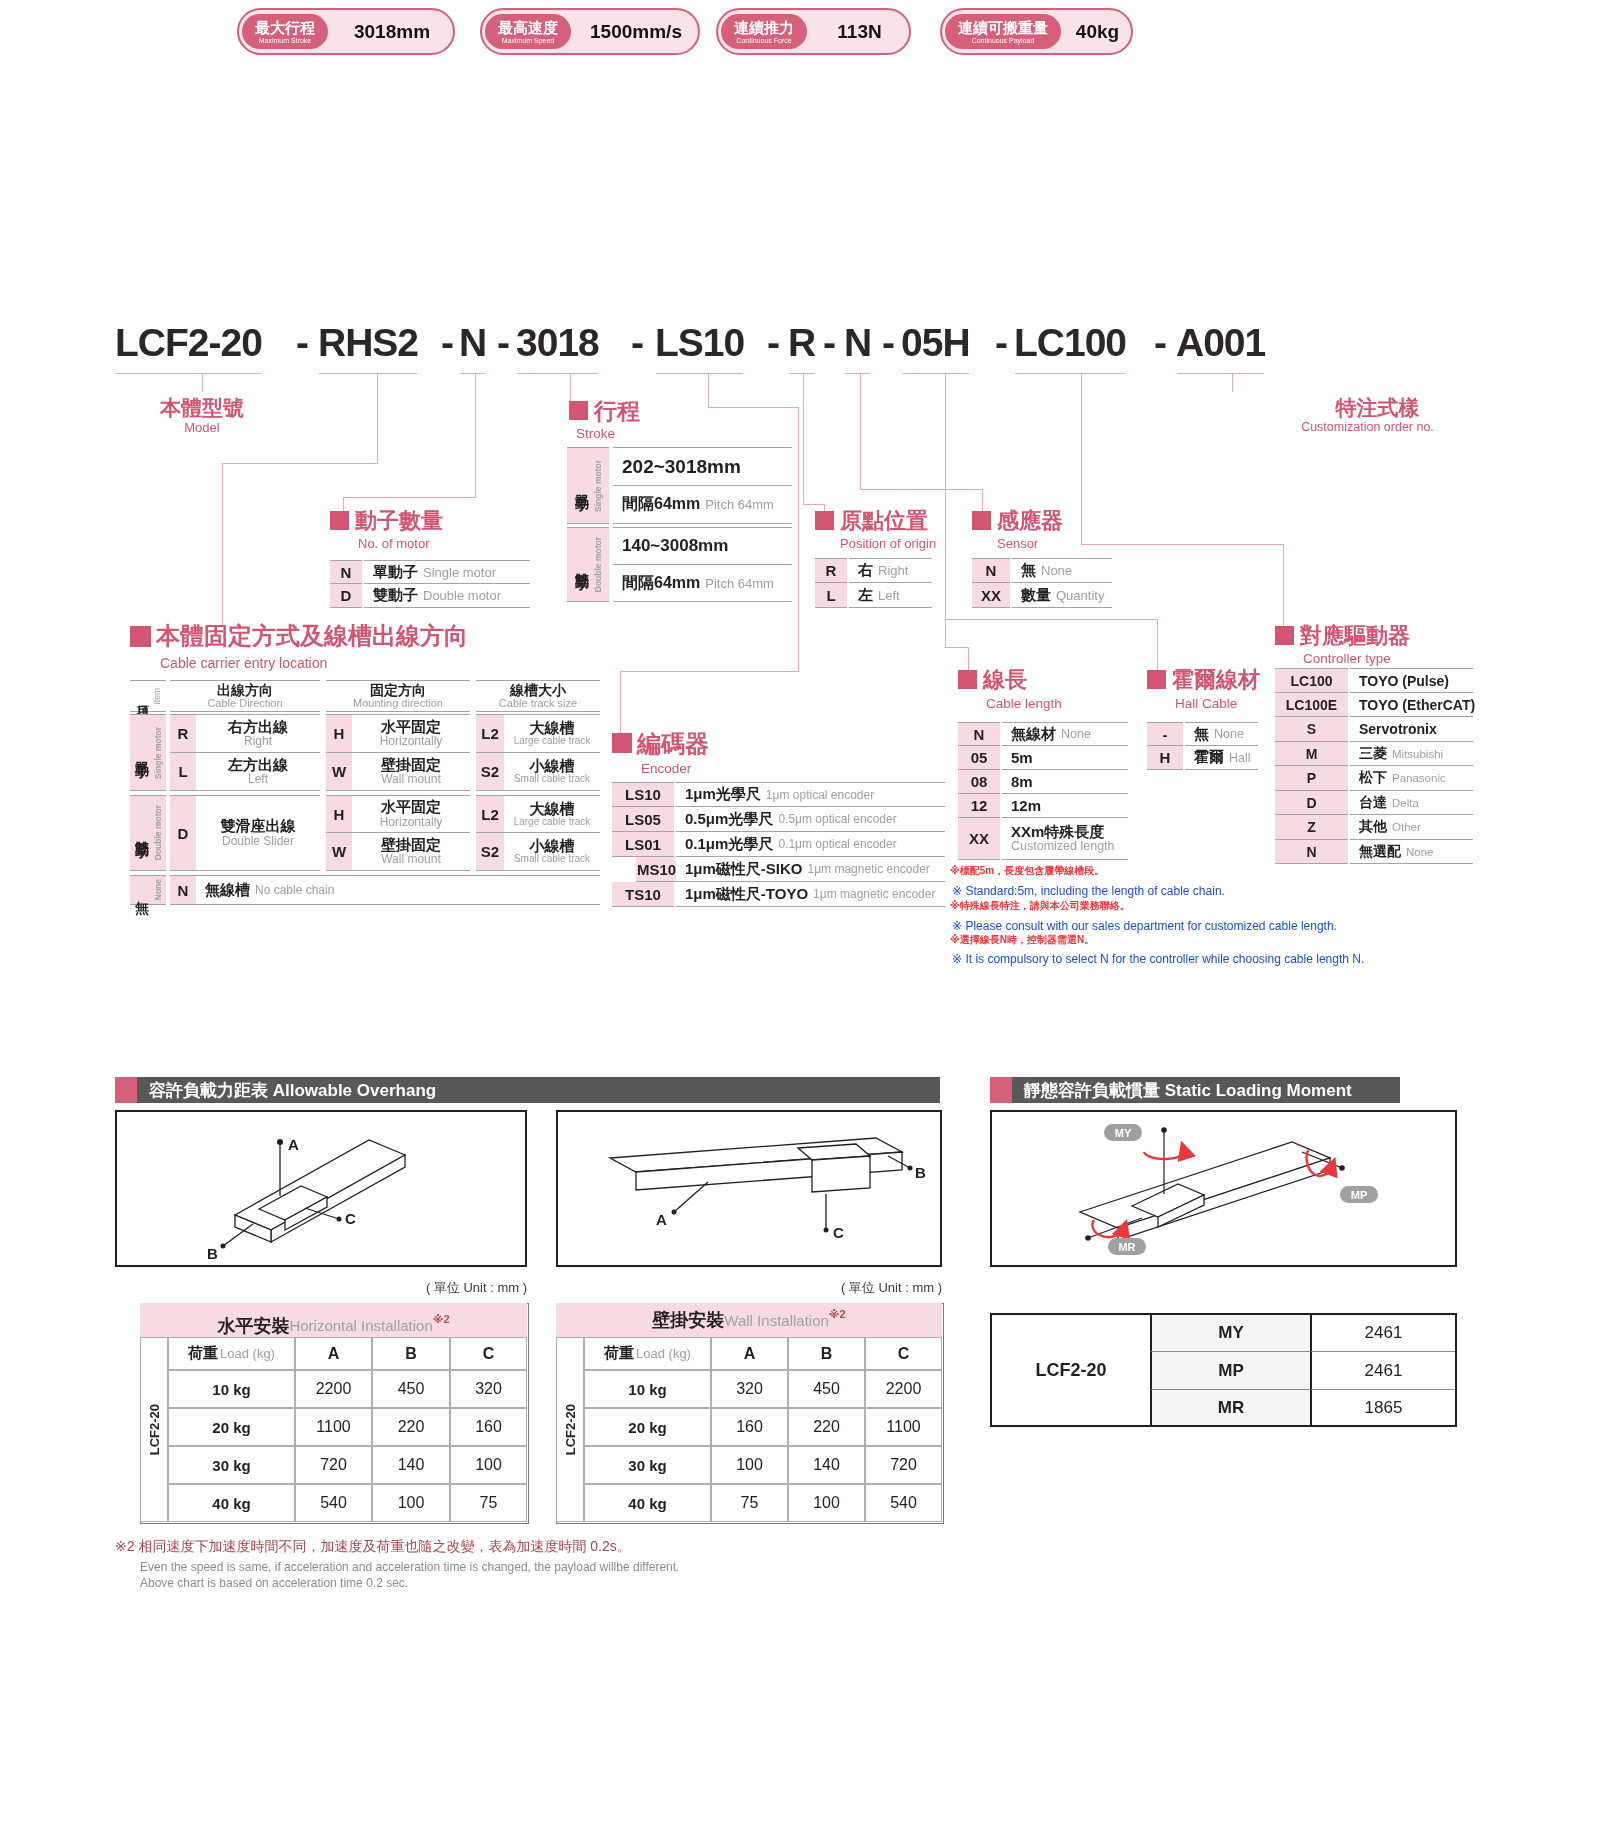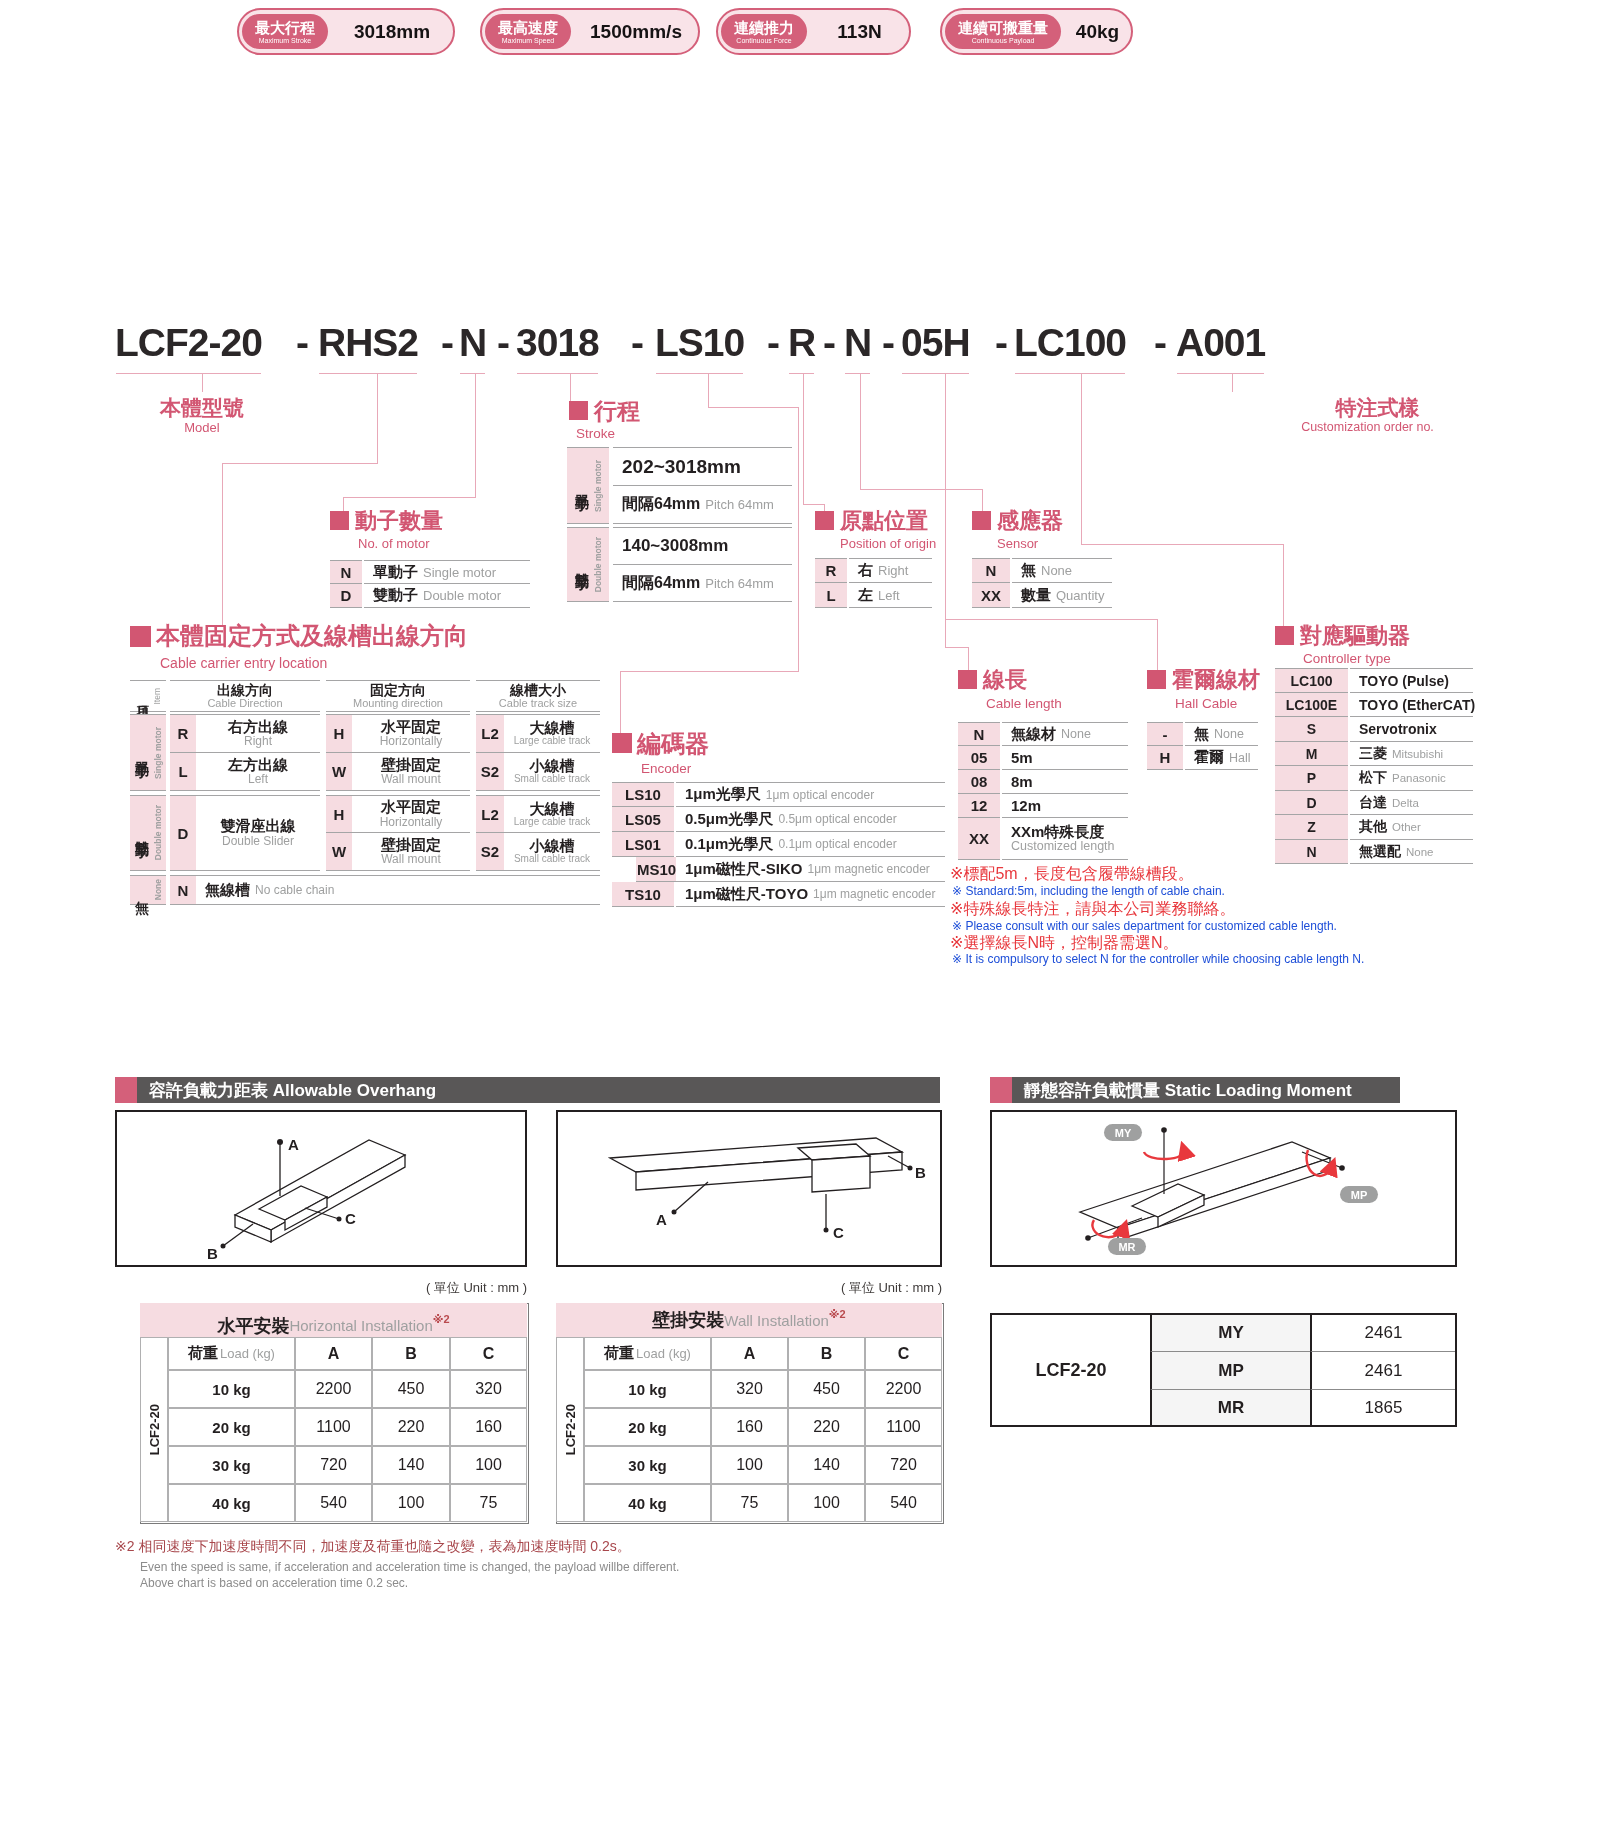--- a/index.html
+++ b/index.html
@@ -33,21 +33,21 @@
   .descL{justify-content:flex-start;padding-left:9px}
   .two{flex-direction:column;line-height:1.08;justify-content:center}
   .dzh{font-weight:bold;font-size:14px;color:#231f20;white-space:nowrap}
   .den{font-size:10.5px;color:#9fa0a0;white-space:nowrap}
   .zh15{font-weight:bold;color:#231f20;white-space:nowrap}
   .en12{color:#9fa0a0;margin-left:5px;white-space:nowrap}
   .vwrap{display:flex;align-items:center;justify-content:center;gap:1px}
   .vzh{writing-mode:vertical-rl;text-orientation:upright;font-weight:bold;font-size:14px;letter-spacing:2px;color:#231f20}
   .ven{writing-mode:vertical-rl;transform:rotate(180deg);font-size:8.5px;color:#9fa0a0;letter-spacing:0}
   
-  .note-zh{position:absolute;color:#e8383d;font-size:16px;font-weight:normal;white-space:nowrap}
+  .note-zh{position:absolute;color:#e8383d;font-size:10px;font-weight:bold;white-space:nowrap}
   .note-en{position:absolute;color:#1d4ed8;font-size:12px;white-space:nowrap}
   
   .dbox{position:absolute;border:2px solid #231f20;background:#fff;box-sizing:border-box}
   .unit{position:absolute;font-size:13px;color:#3e3a39;text-align:right;white-space:nowrap}
   .ltitle{position:absolute;background:#f6dce1;display:flex;align-items:center;justify-content:center;white-space:nowrap}
   .lt-zh{font-weight:bold;font-size:18px;color:#231f20}
   .lt-en{color:#9fa0a0;font-size:15px}
   .lt-ref{color:#b94a4e;font-size:11px;position:relative;top:-6px;font-weight:bold}
   .gcell{position:absolute;box-sizing:border-box;display:flex;align-items:center;justify-content:center;border:1px solid #b0b0b1;font-size:16px;background:#fff}
   .rot{writing-mode:vertical-rl;transform:rotate(180deg);font-weight:bold;font-size:13px;color:#231f20}

